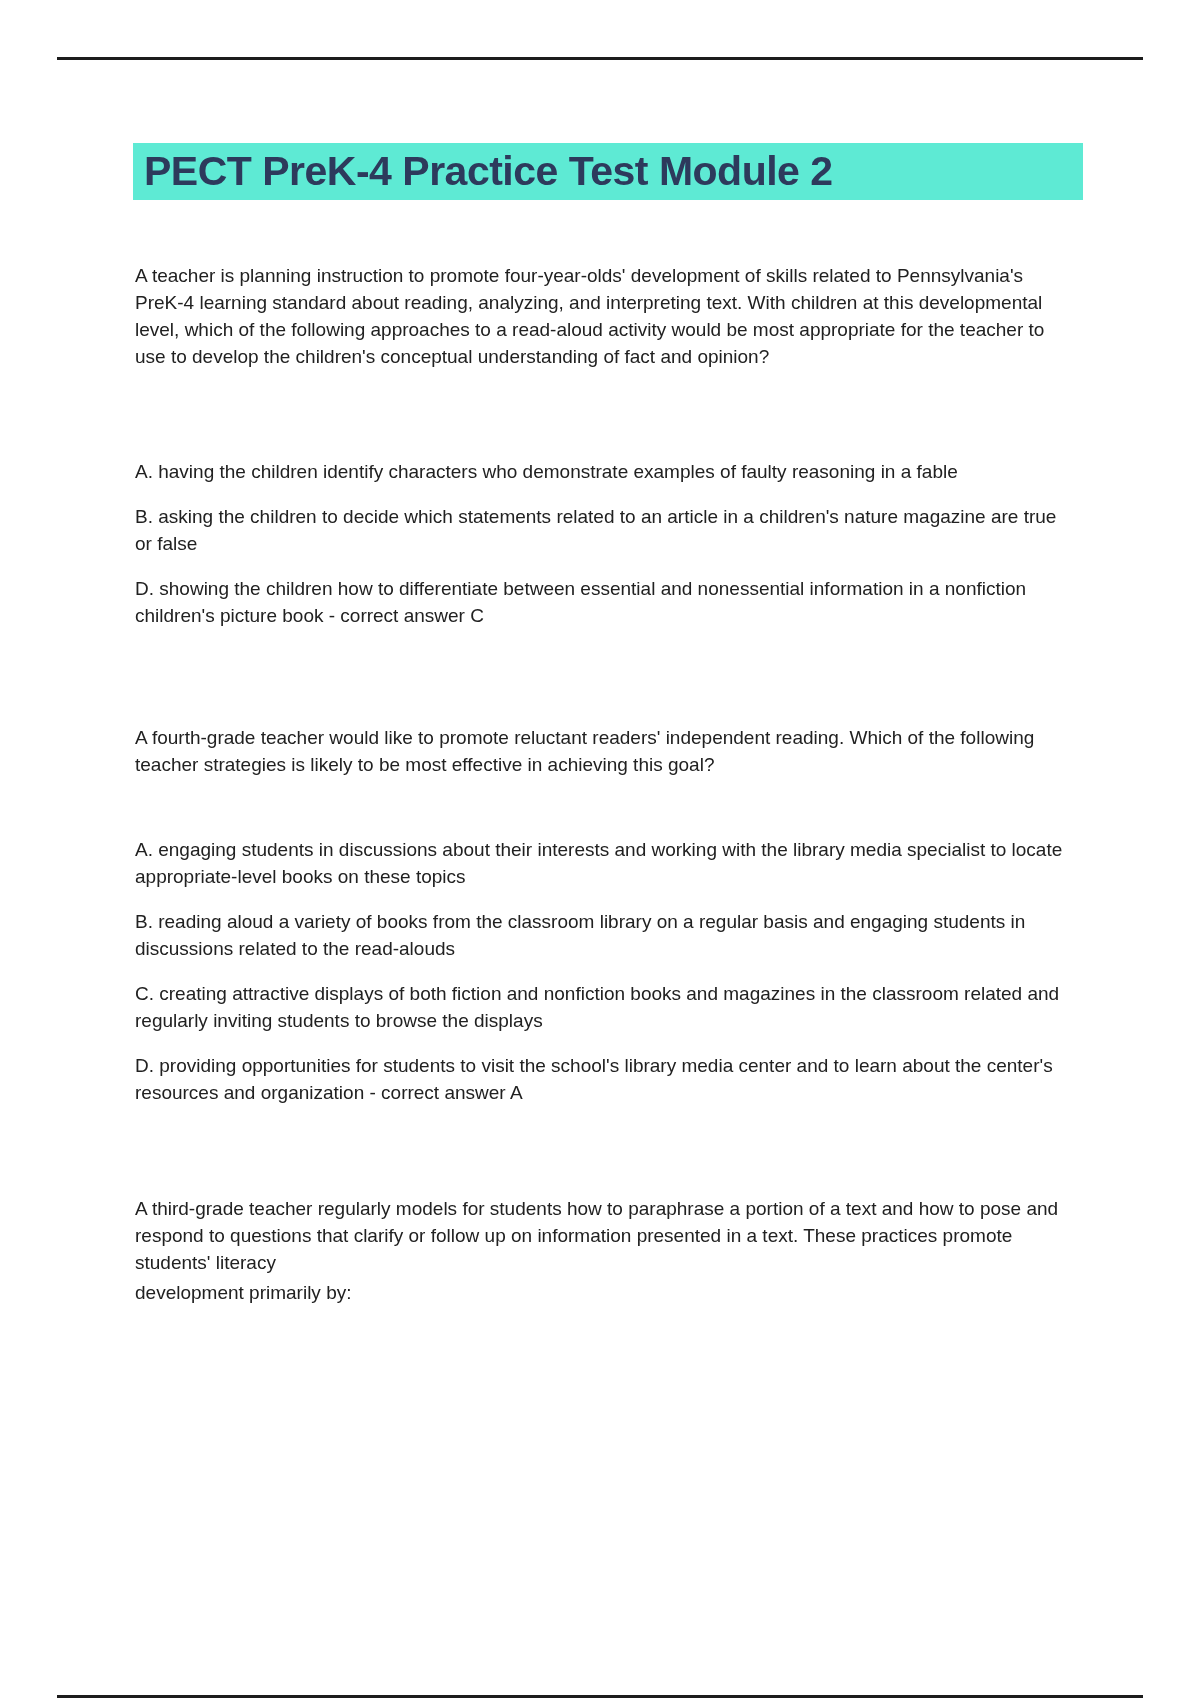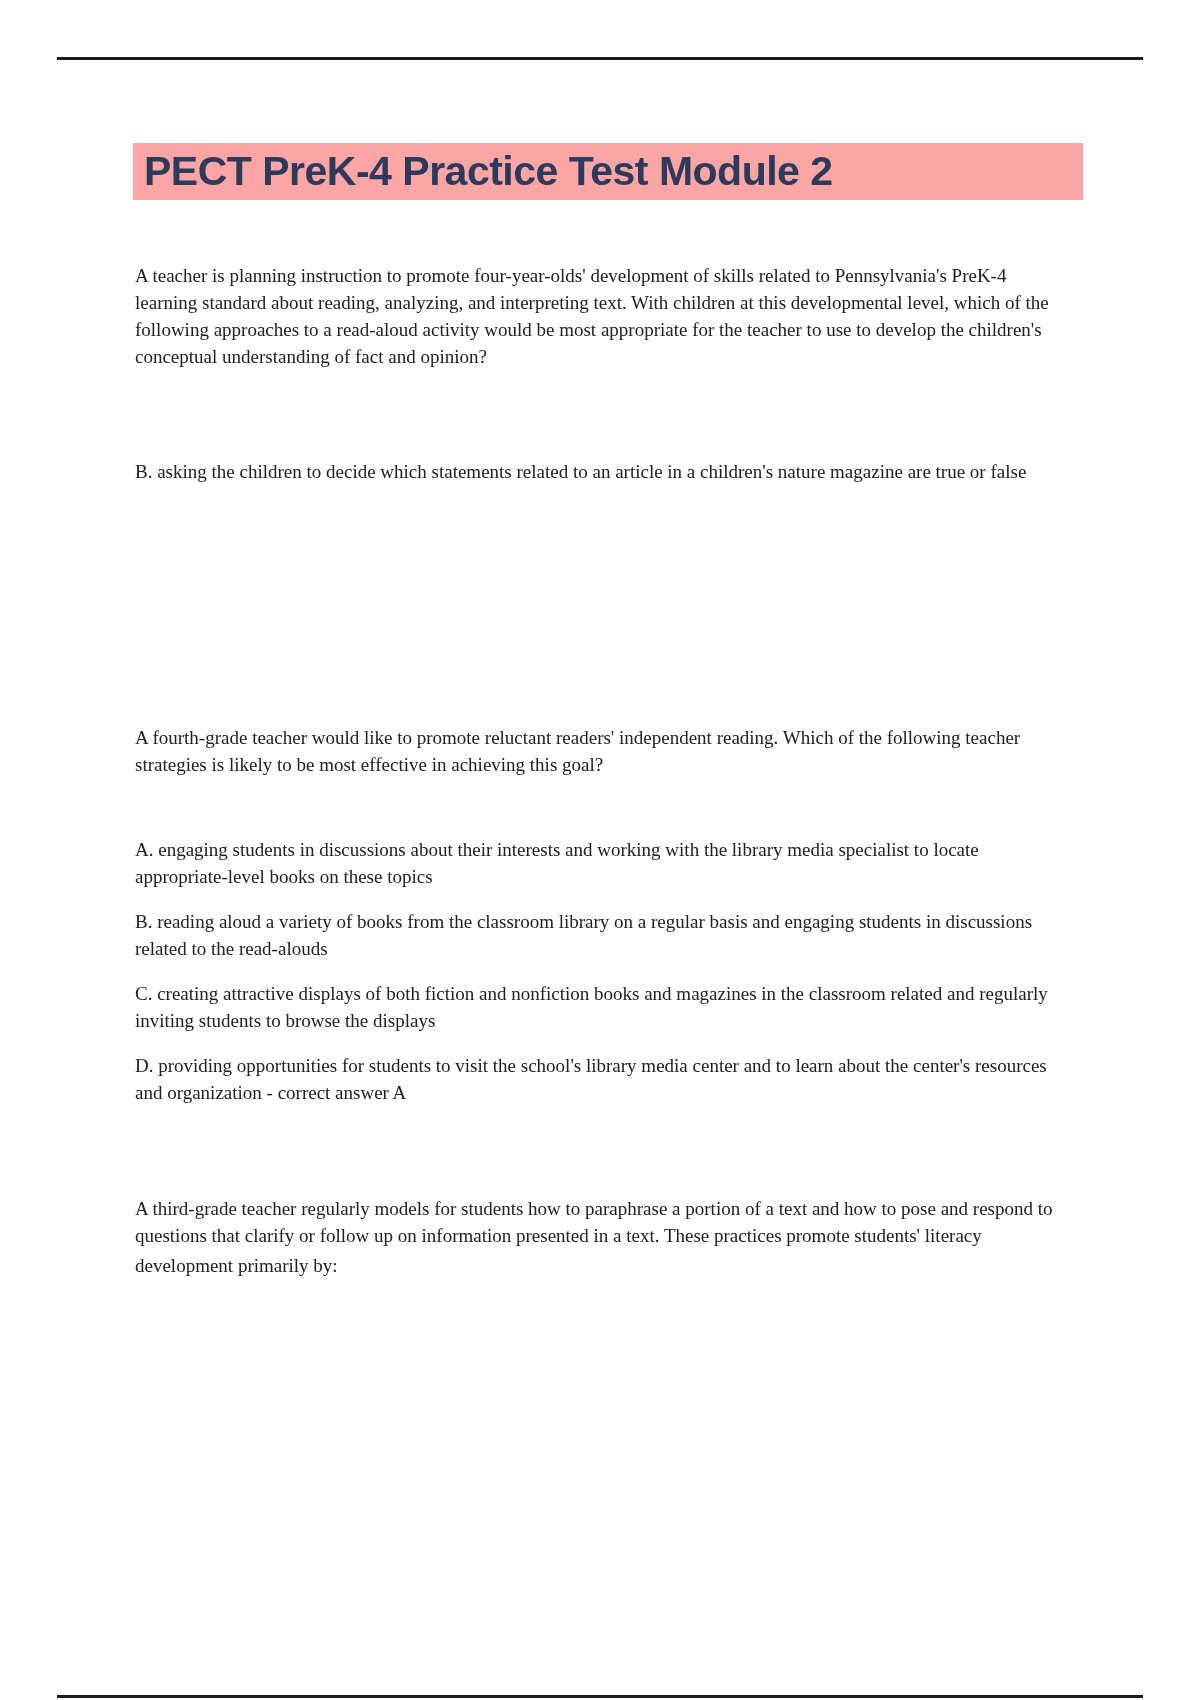--- a/index.html
+++ b/index.html
@@ -20,39 +20,39 @@
     background: #1c1c1c;
   }
   .rule-top { top: 57px; }
   .rule-bottom { top: 1695px; }
   .title-band {
     position: absolute;
     left: 133px;
     top: 143px;
     width: 950px;
     height: 57px;
-    background: #fca5a5;
+    background: #5eead4;
   }
   .title-text {
     padding-left: 11px;
     font-size: 41px;
     font-weight: bold;
     line-height: 57px;
     letter-spacing: -0.5px;
     color: #2d3a5c;
     white-space: nowrap;
   }
   .textblock {
     position: absolute;
     left: 135px;
     width: 935px;
     font-size: 19px;
     line-height: 27px;
   }
-  .textblock p { margin: 0; font-family: Liberation Serif, serif; }
+  .textblock p { margin: 0; }
   .opt { margin: 0 0 18px 0 !important; }
   .q1-prompt { top: 262px; }
   .q1-options { top: 458px; }
   .q2-prompt { top: 724px; }
   .q2-options { top: 836px; }
   .q3-prompt { top: 1195px; }
   .q3-prompt .second { margin-top: 3px; }
 </style>
 </head>
 <body>
@@ -63,21 +63,23 @@
 
   <div class="title-band">
     <div class="title-text">PECT PreK-4 Practice Test Module 2</div>
   </div>
 
   <div class="textblock q1-prompt">
     <p>A teacher is planning instruction to promote four-year-olds' development of skills related to Pennsylvania's PreK-4 learning standard about reading, analyzing, and interpreting text. With children at this developmental level, which of the following approaches to a read-aloud activity would be most appropriate for the teacher to use to develop the children's conceptual understanding of fact and opinion?</p>
   </div>
 
   <div class="textblock q1-options">
+    <p class="opt">A. having the children identify characters who demonstrate examples of faulty reasoning in a fable</p>
     <p class="opt">B. asking the children to decide which statements related to an article in a children's nature magazine are true or false</p>
+    <p class="opt">D. showing the children how to differentiate between essential and nonessential information in a nonfiction children's picture book - correct answer C</p>
   </div>
 
   <div class="textblock q2-prompt">
     <p>A fourth-grade teacher would like to promote reluctant readers' independent reading. Which of the following teacher strategies is likely to be most effective in achieving this goal?</p>
   </div>
 
   <div class="textblock q2-options">
     <p class="opt">A. engaging students in discussions about their interests and working with the library media specialist to locate appropriate-level books on these topics</p>
     <p class="opt">B. reading aloud a variety of books from the classroom library on a regular basis and engaging students in discussions related to the read-alouds</p>
     <p class="opt">C. creating attractive displays of both fiction and nonfiction books and magazines in the classroom related and regularly inviting students to browse the displays</p>

